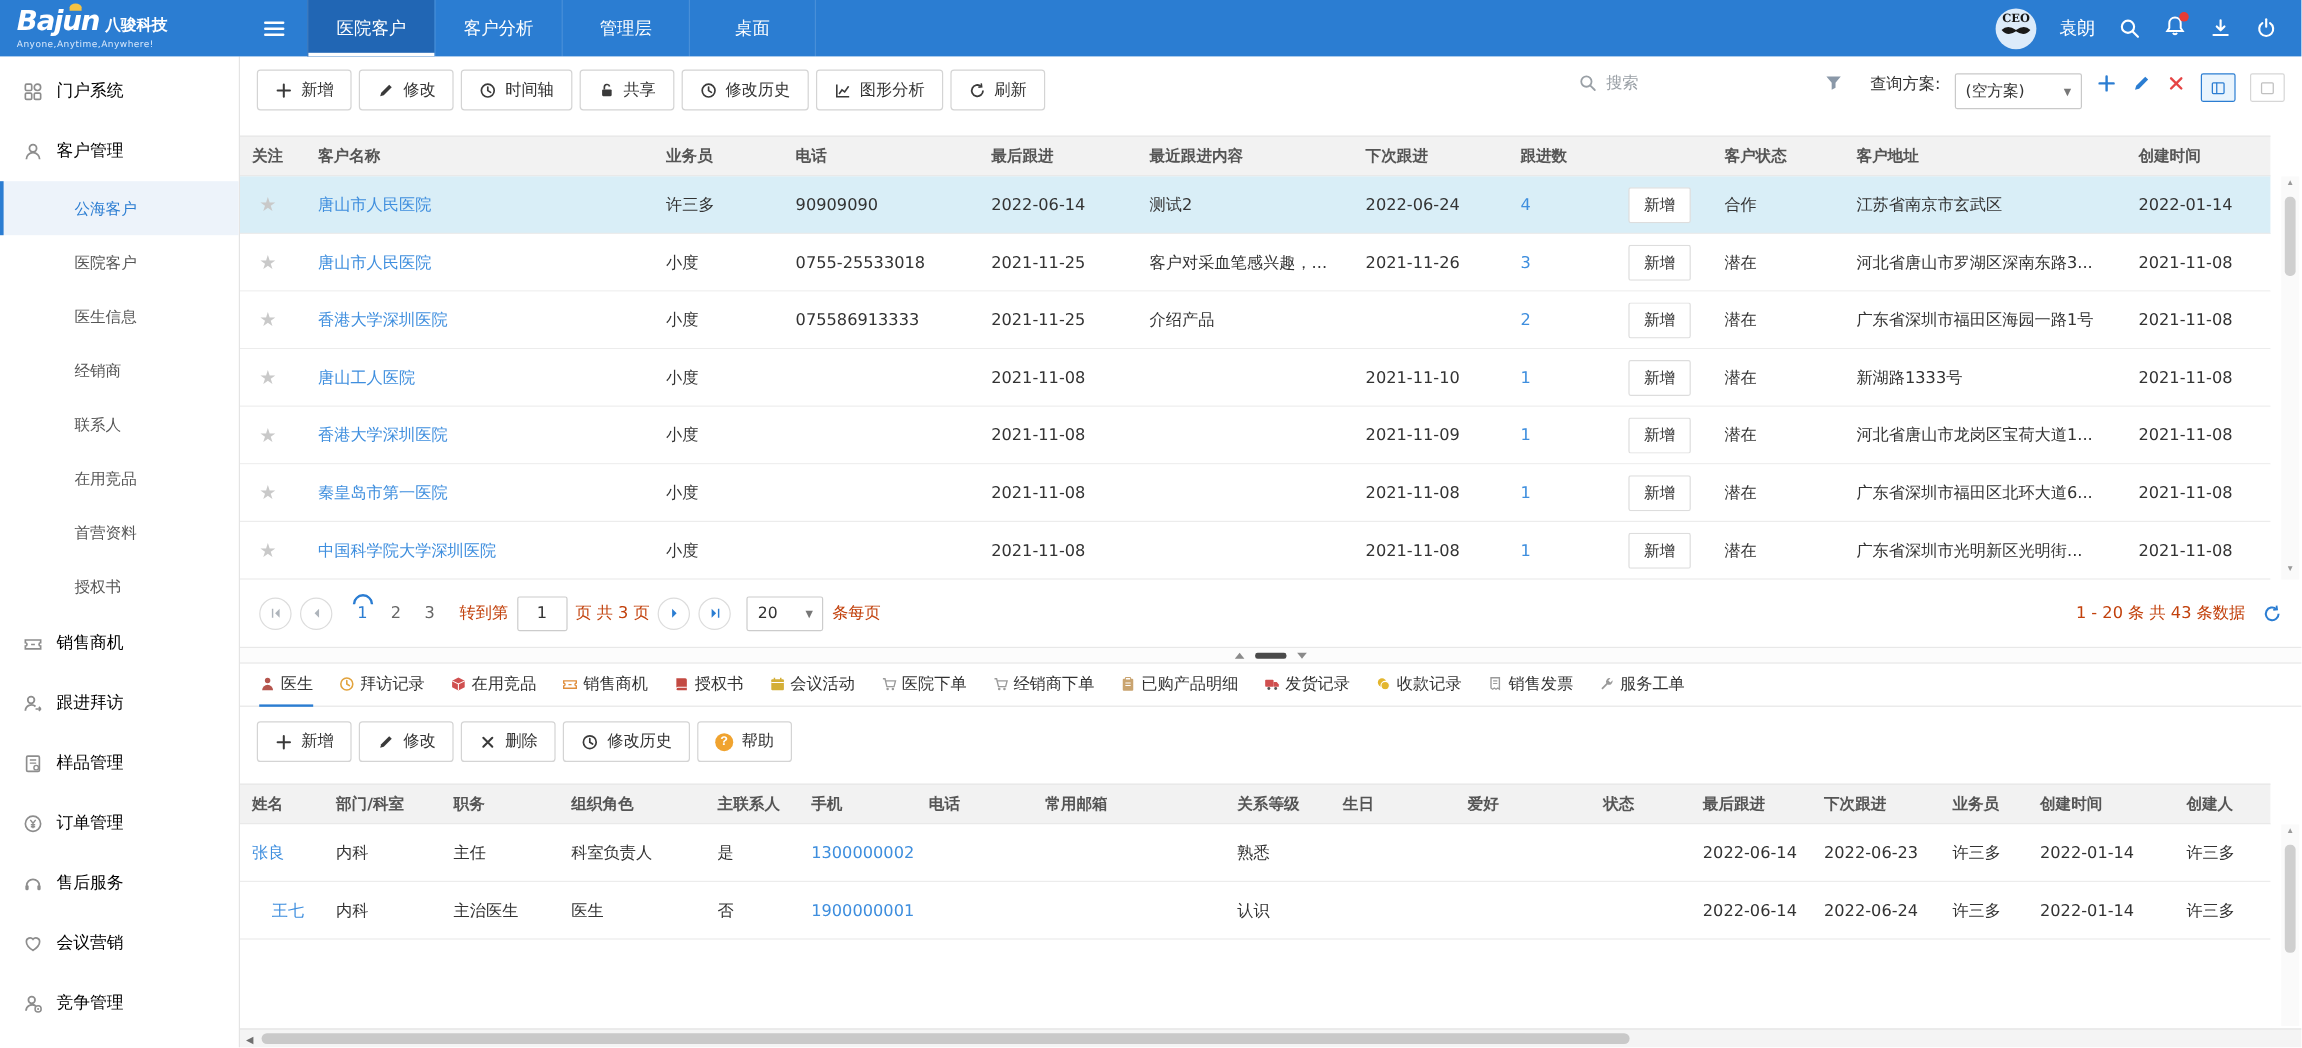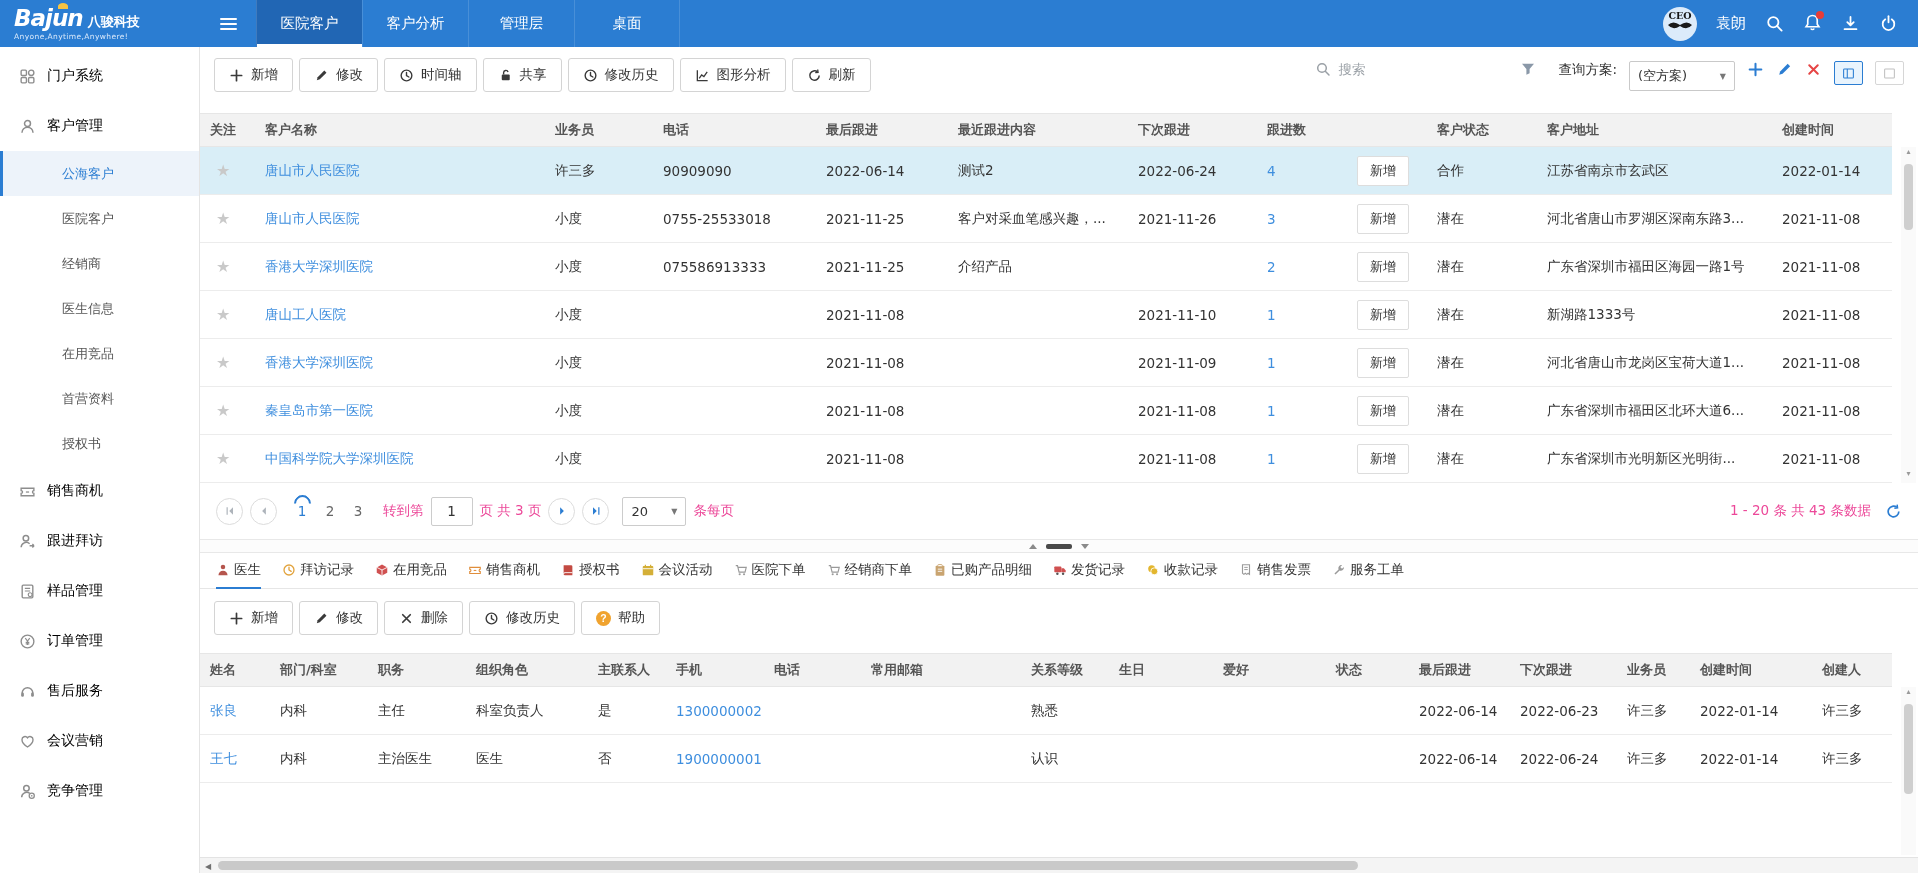--- a/index.html
+++ b/index.html
@@ -84,21 +84,21 @@
 
   
   .pagination { position:absolute; top:436px; left:0; right:0; height:56px; display:flex; align-items:center; padding:0 16px; gap:7px; }
   .pg-circle { width:27px; height:27px; border-radius:50%; border:1px solid #dcdcdc; background:#fff; display:flex; align-items:center; justify-content:center; cursor:pointer; flex:none; }
   .pg-circle svg { width:12px; height:12px; color:#aeb4bb; }
   .pg-circle.fwd svg { color:#2b7dd2; }
   .pg-pages { display:flex; gap:4px; margin:0 6px; }
   .pg-num { width:24px; text-align:center; font-size:13.5px; color:#666; cursor:pointer; position:relative; }
   .pg-num.active { color:#2b7dd2; }
   .pg-num.active::before { content:""; position:absolute; left:4px; top:-8px; width:13px; height:13px; border:2px solid transparent; border-top-color:#2b7dd2; border-right-color:#2b7dd2; border-radius:50%; transform:rotate(-45deg); }
-  .pg-label { font-size:13.5px; color:#ec4899; white-space:nowrap; }
+  .pg-label { font-size:13.5px; color:#c2410c; white-space:nowrap; }
   .pg-input { width:42px; height:29px; border:1px solid #ccc; border-radius:2px; text-align:center; font-size:13.5px; font-family:inherit; color:#333; outline:none; }
   .pg-select { width:64px; height:29px; border:1px solid #ccc; border-radius:2px; display:flex; align-items:center; justify-content:space-between; padding:0 8px; cursor:pointer; margin-left:6px; }
   .pg-right { margin-left:auto; display:flex; align-items:center; gap:14px; }
   .pg-right .ic { width:17px; height:17px; color:#2b7dd2; cursor:pointer; }
 
   
   .splitter { position:absolute; top:492px; left:0; right:0; height:14px; background:#fcfcfc; border-top:1px solid #e8e8e8; border-bottom:1px solid #e8e8e8; display:flex; align-items:center; justify-content:center; gap:9px; }
   .tri-up { width:0; height:0; border-left:4px solid transparent; border-right:4px solid transparent; border-bottom:5px solid #8a8a8a; cursor:pointer; }
   .tri-down { width:0; height:0; border-left:4px solid transparent; border-right:4px solid transparent; border-top:5px solid #8a8a8a; cursor:pointer; }
   .split-bar { width:26px; height:5px; background:#4a4a4a; border-radius:2px; cursor:row-resize; }
@@ -189,24 +189,27 @@
       </svg>
       <span>客户管理</span>
     </div>
     <div class="side-item2 active">
       <span>公海客户</span>
     </div>
     <div class="side-item2">
       <span>医院客户</span>
     </div>
     <div class="side-item2">
+      <span>医生信息</span>
+    </div>
+    <div class="side-item2">
       <span>经销商</span>
     </div>
     <div class="side-item2">
-      <span>医生信息</span>
+      <span>联系人</span>
     </div>
     <div class="side-item2">
       <span>在用竞品</span>
     </div>
     <div class="side-item2">
       <span>首营资料</span>
     </div>
     <div class="side-item2">
       <span>授权书</span>
     </div>
@@ -694,21 +697,21 @@
           <div class="td" style="width: 104px;"></div>
           <div class="td" style="width: 113px;"></div>
           <div class="td" style="width: 83px;"></div>
           <div class="td" style="width: 101px;">2022-06-14</div>
           <div class="td" style="width: 107px;">2022-06-23</div>
           <div class="td" style="width: 73px;">许三多</div>
           <div class="td" style="width: 122px;">2022-01-14</div>
           <div class="td" style="width: 70px;">许三多</div>
         </div>
         <div class="tr">
-          <div class="td link" style="width: 70px;">王七</div>
+          <div class="td link" style="width: 70px; text-align: center;">王七</div>
           <div class="td" style="width: 98px;">内科</div>
           <div class="td" style="width: 98px;">主治医生</div>
           <div class="td" style="width: 122px;">医生</div>
           <div class="td" style="width: 78px;">否</div>
           <div class="td link" style="width: 98px;">1900000001</div>
           <div class="td" style="width: 97px;"></div>
           <div class="td" style="width: 160px;"></div>
           <div class="td" style="width: 88px;">认识</div>
           <div class="td" style="width: 104px;"></div>
           <div class="td" style="width: 113px;"></div>

